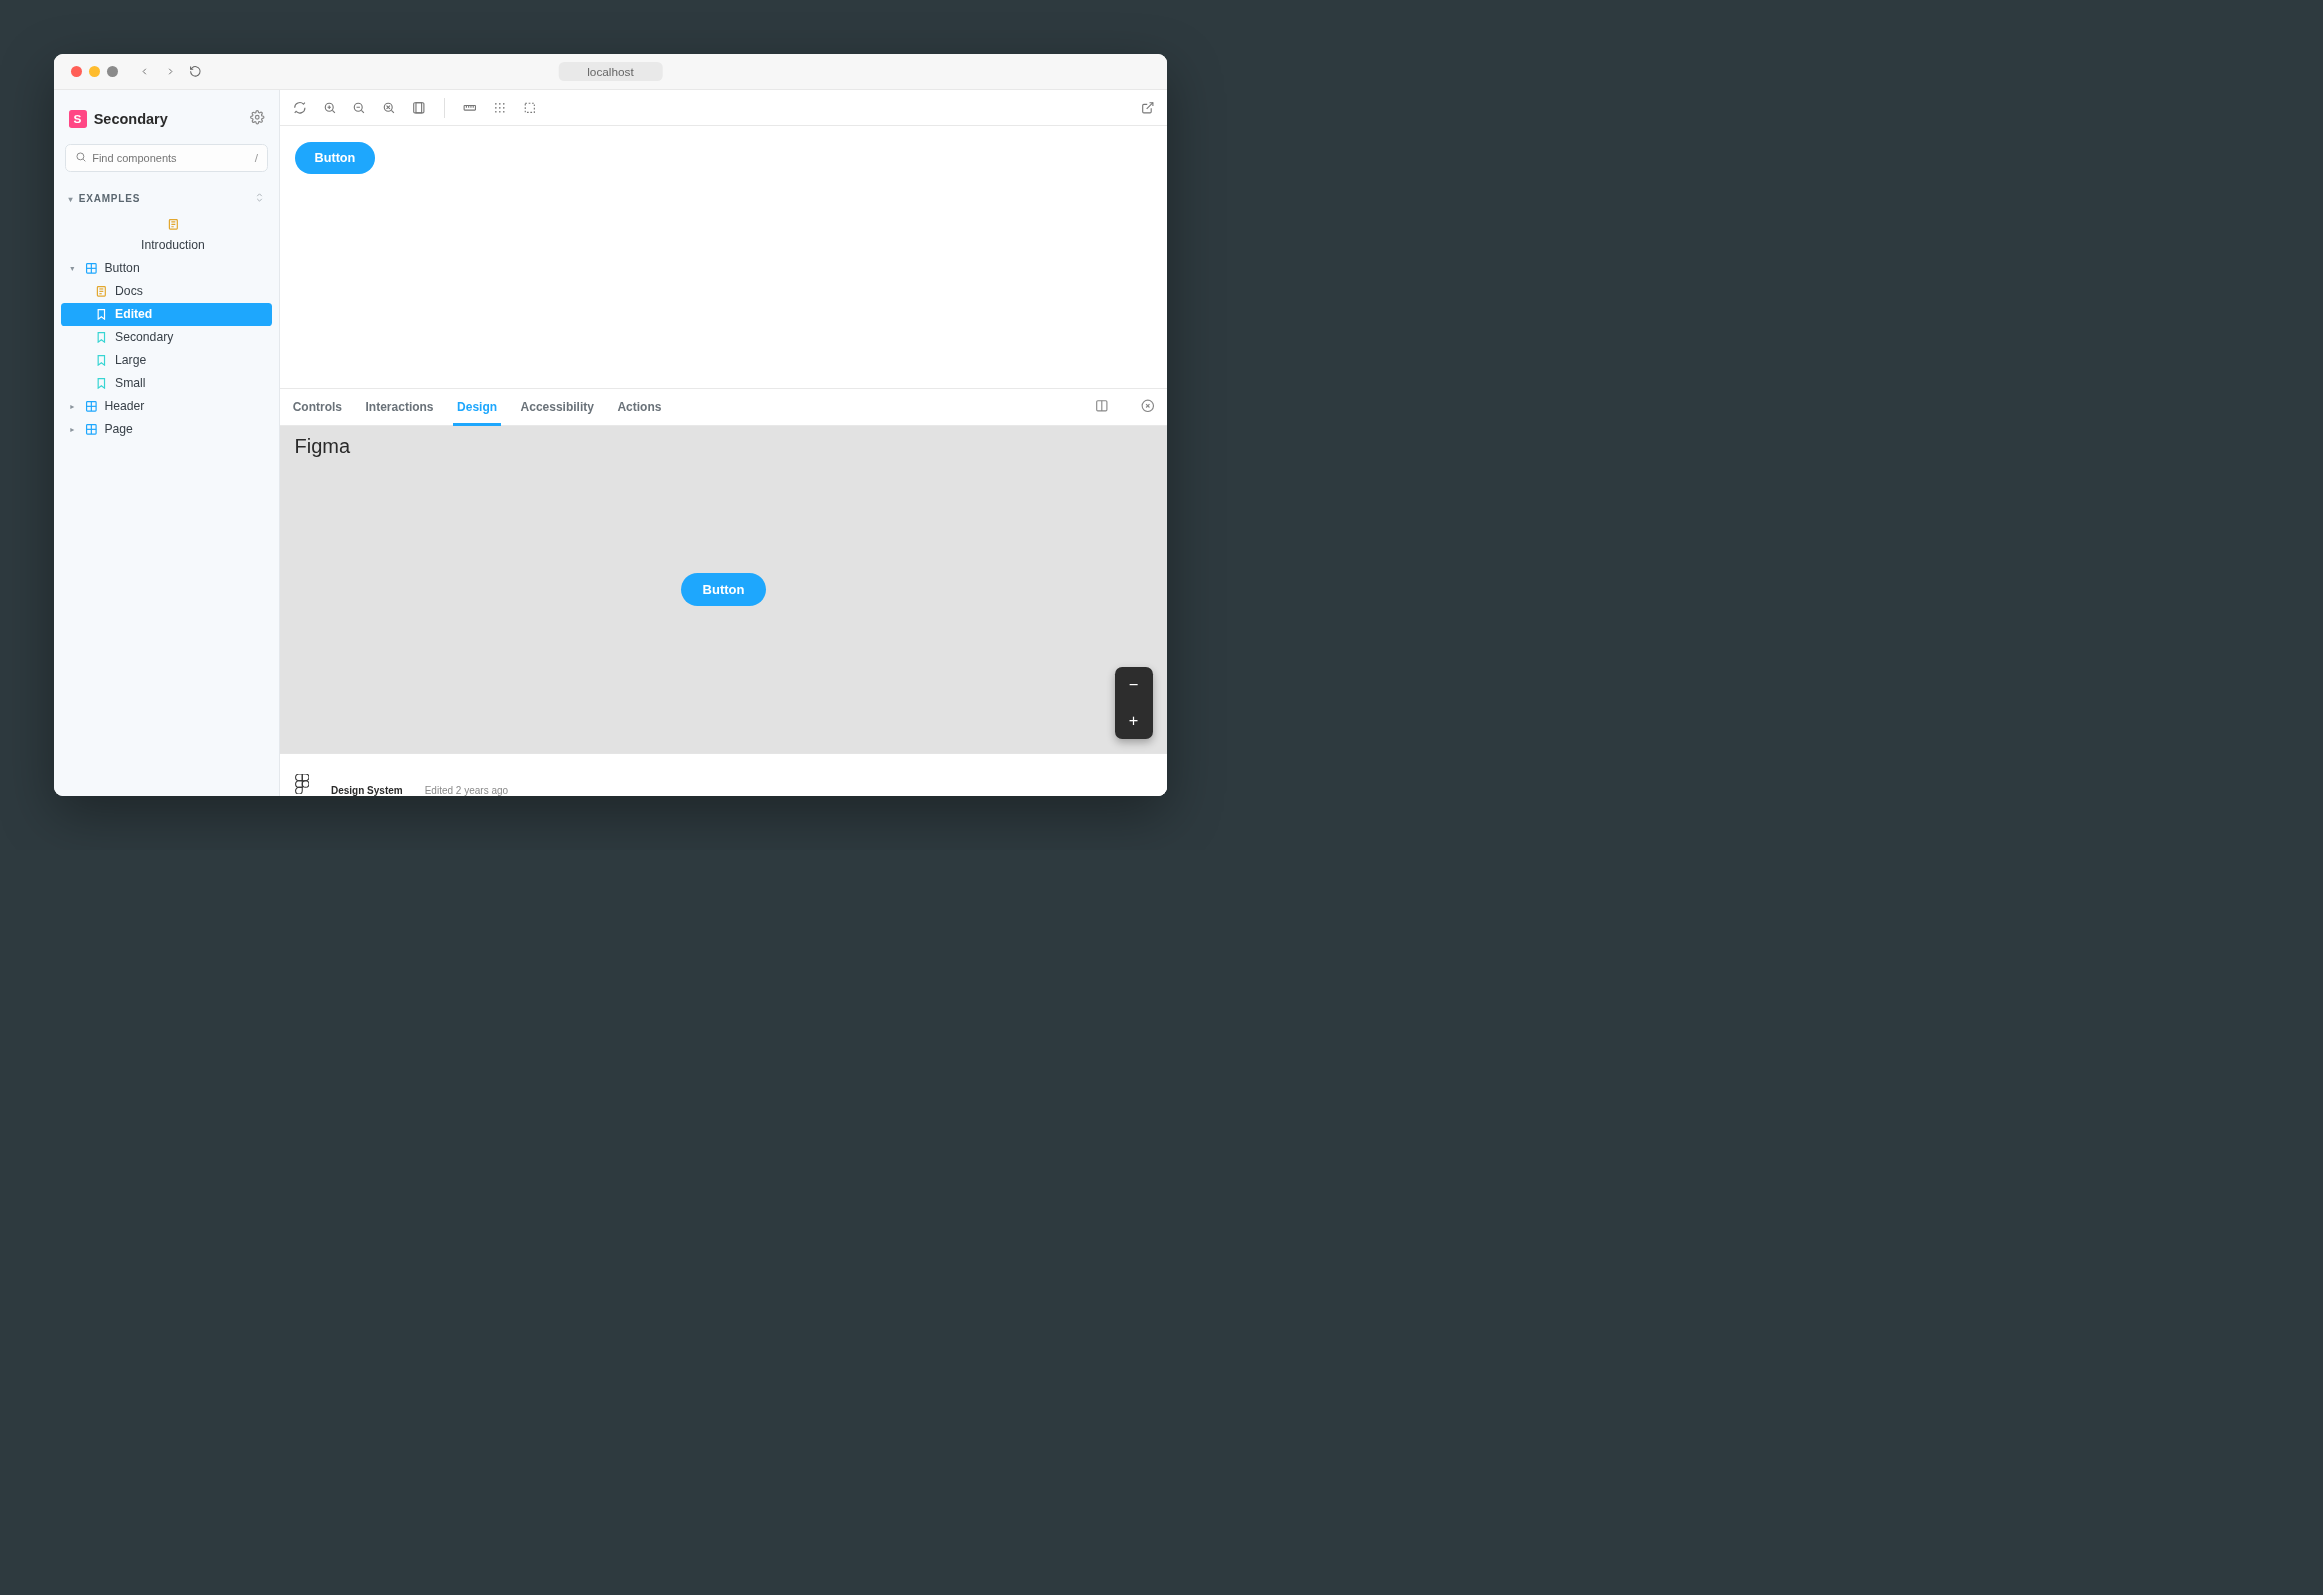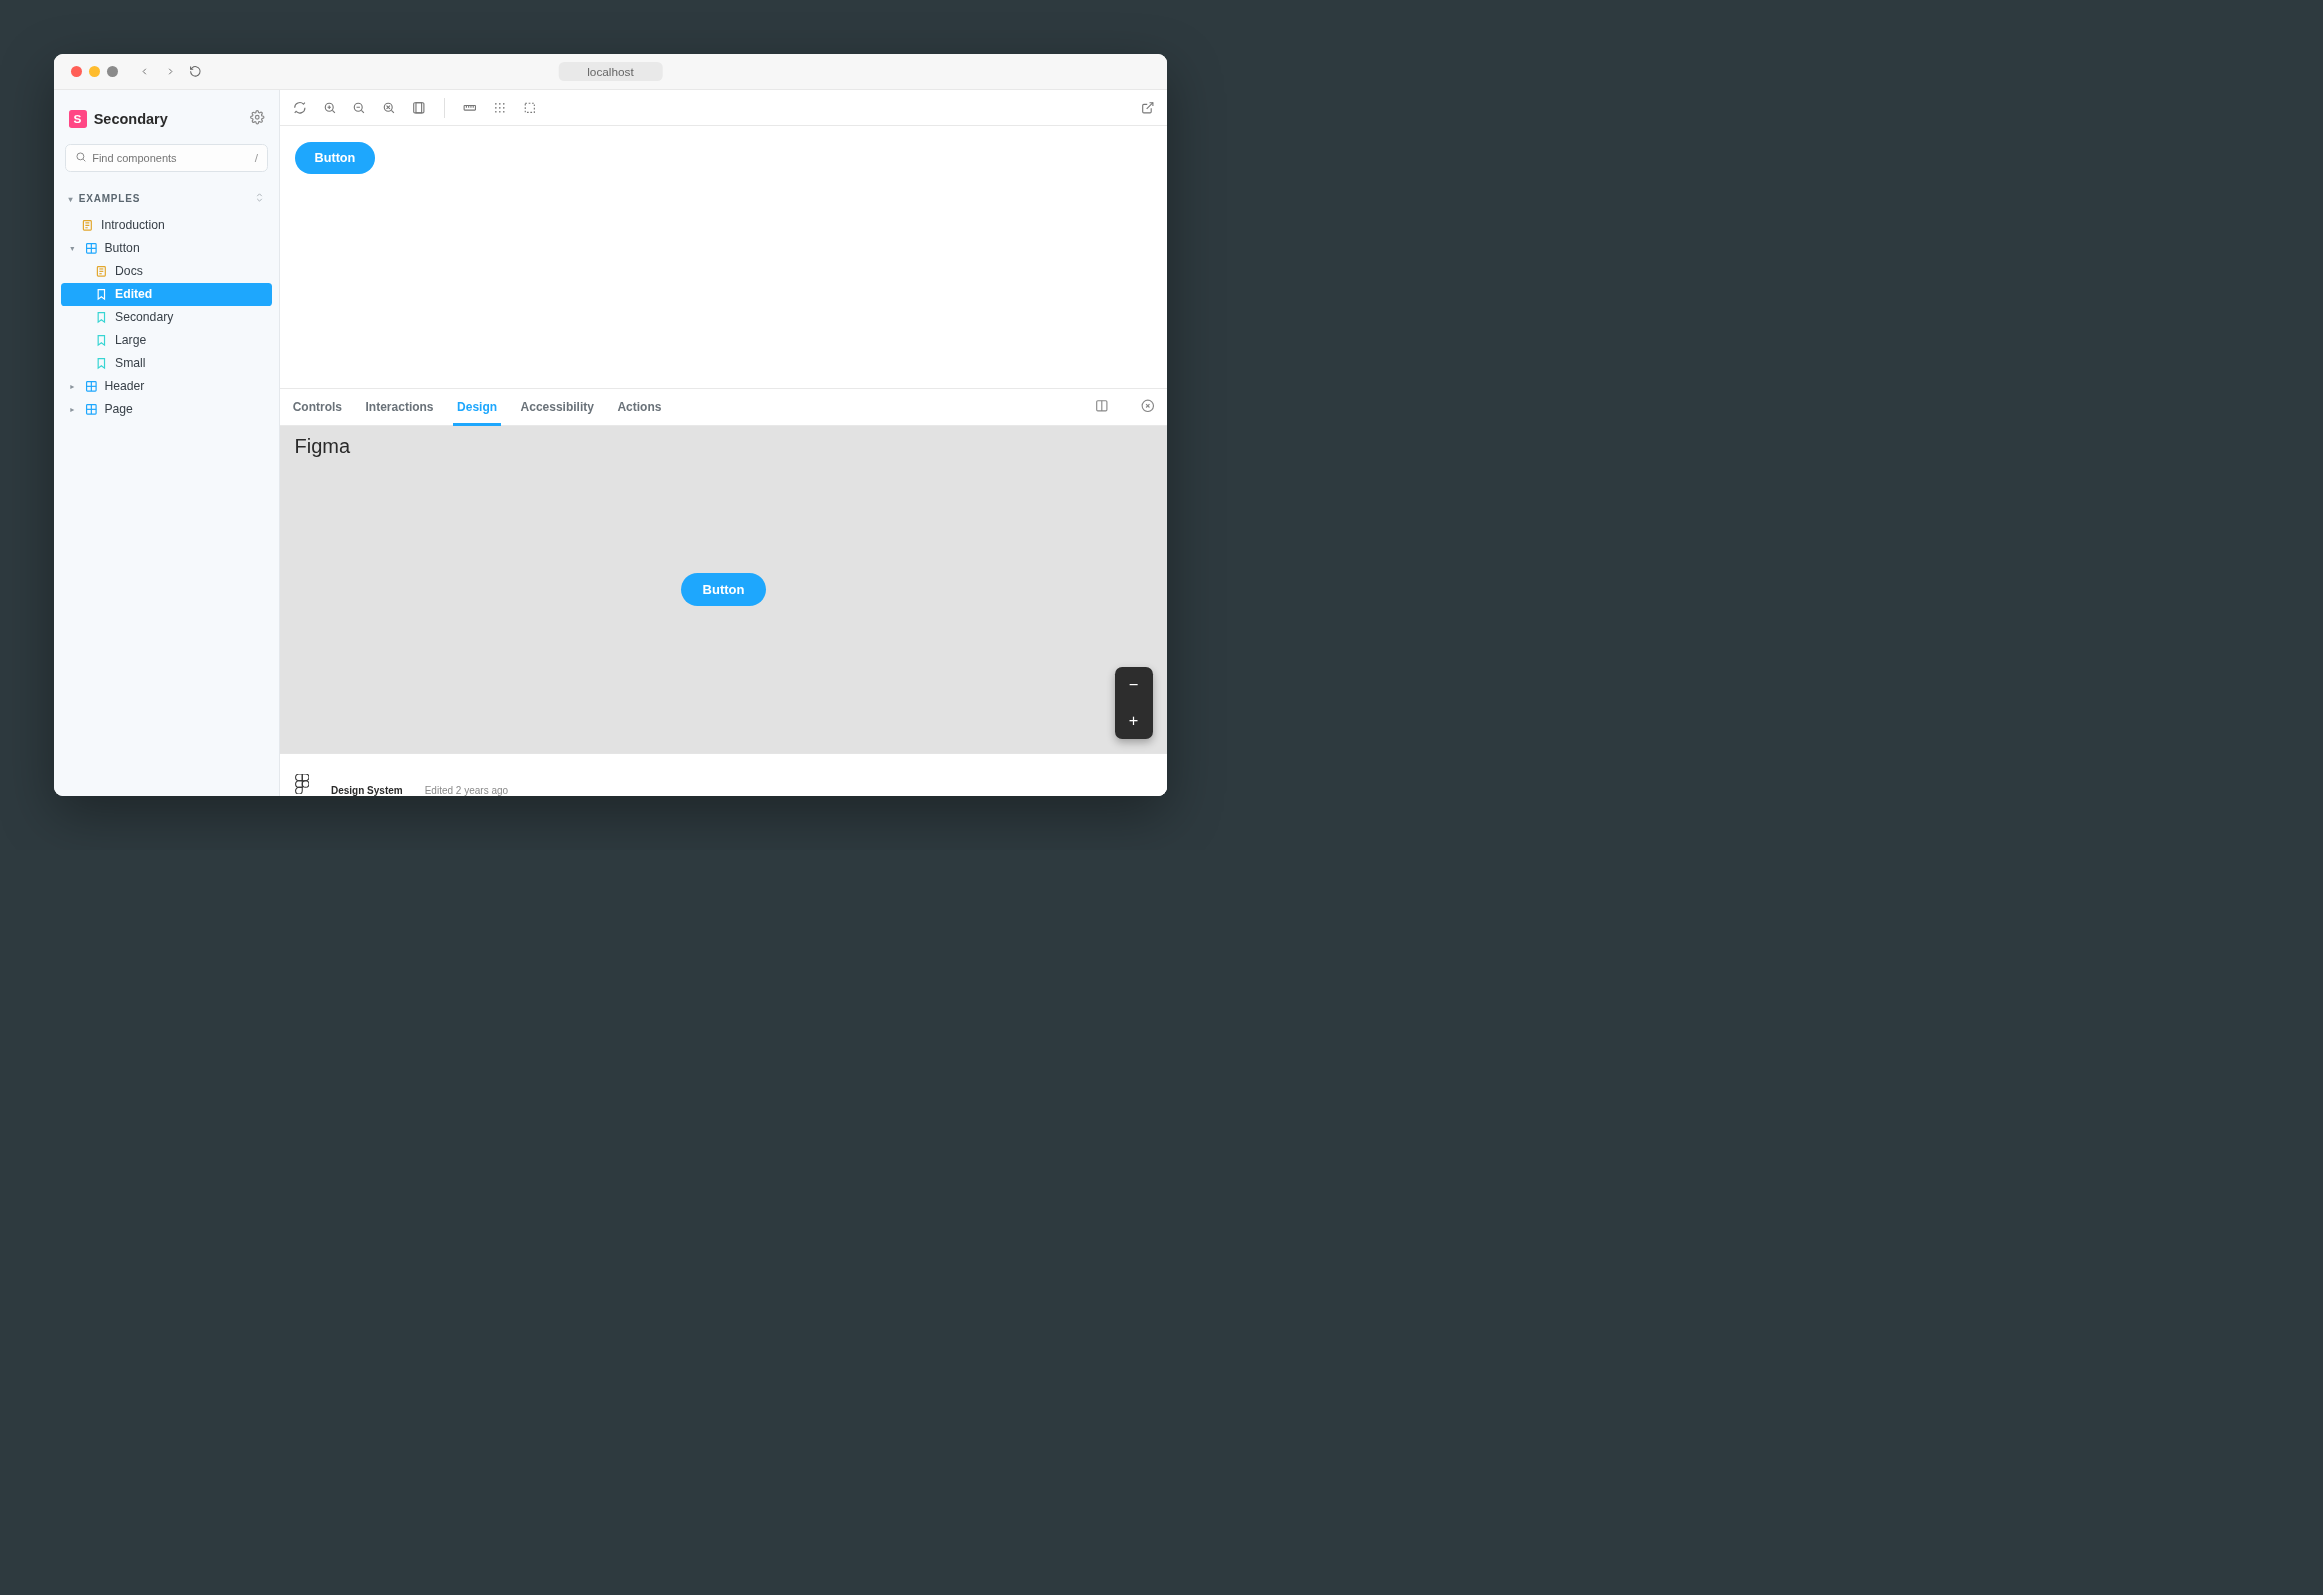--- a/index.html
+++ b/index.html
@@ -115,21 +115,21 @@
   .tree-item {
     display: flex;
     align-items: center;
     gap: 7.2px;
     padding: 4.5px 7.2px 4.5px 9px;
     border-radius: 3.6px;
     cursor: pointer;
     font-size: 12.2px;
     color: #384048;
   }
-  .tree-item.indent-1 { padding-left: 20px; }
+  .tree-item.indent-1 { padding-left: 20px; flex-direction: column; }
   .tree-item.indent-2 { padding-left: 34px; }
   .tree-item.active {
     background: #1ea7fd;
     color: #fff;
     font-weight: 600;
   }
   .tree-item .chev { width: 7.2px; font-size: 8.1px; color: #8a949c; }
   .ico { width: 12.7px; height: 12.7px; display: inline-flex; align-items: center; justify-content: center; }
   .ico svg { width: 12.7px; height: 12.7px; }
   .ico-doc { color: #e2a72e; }

